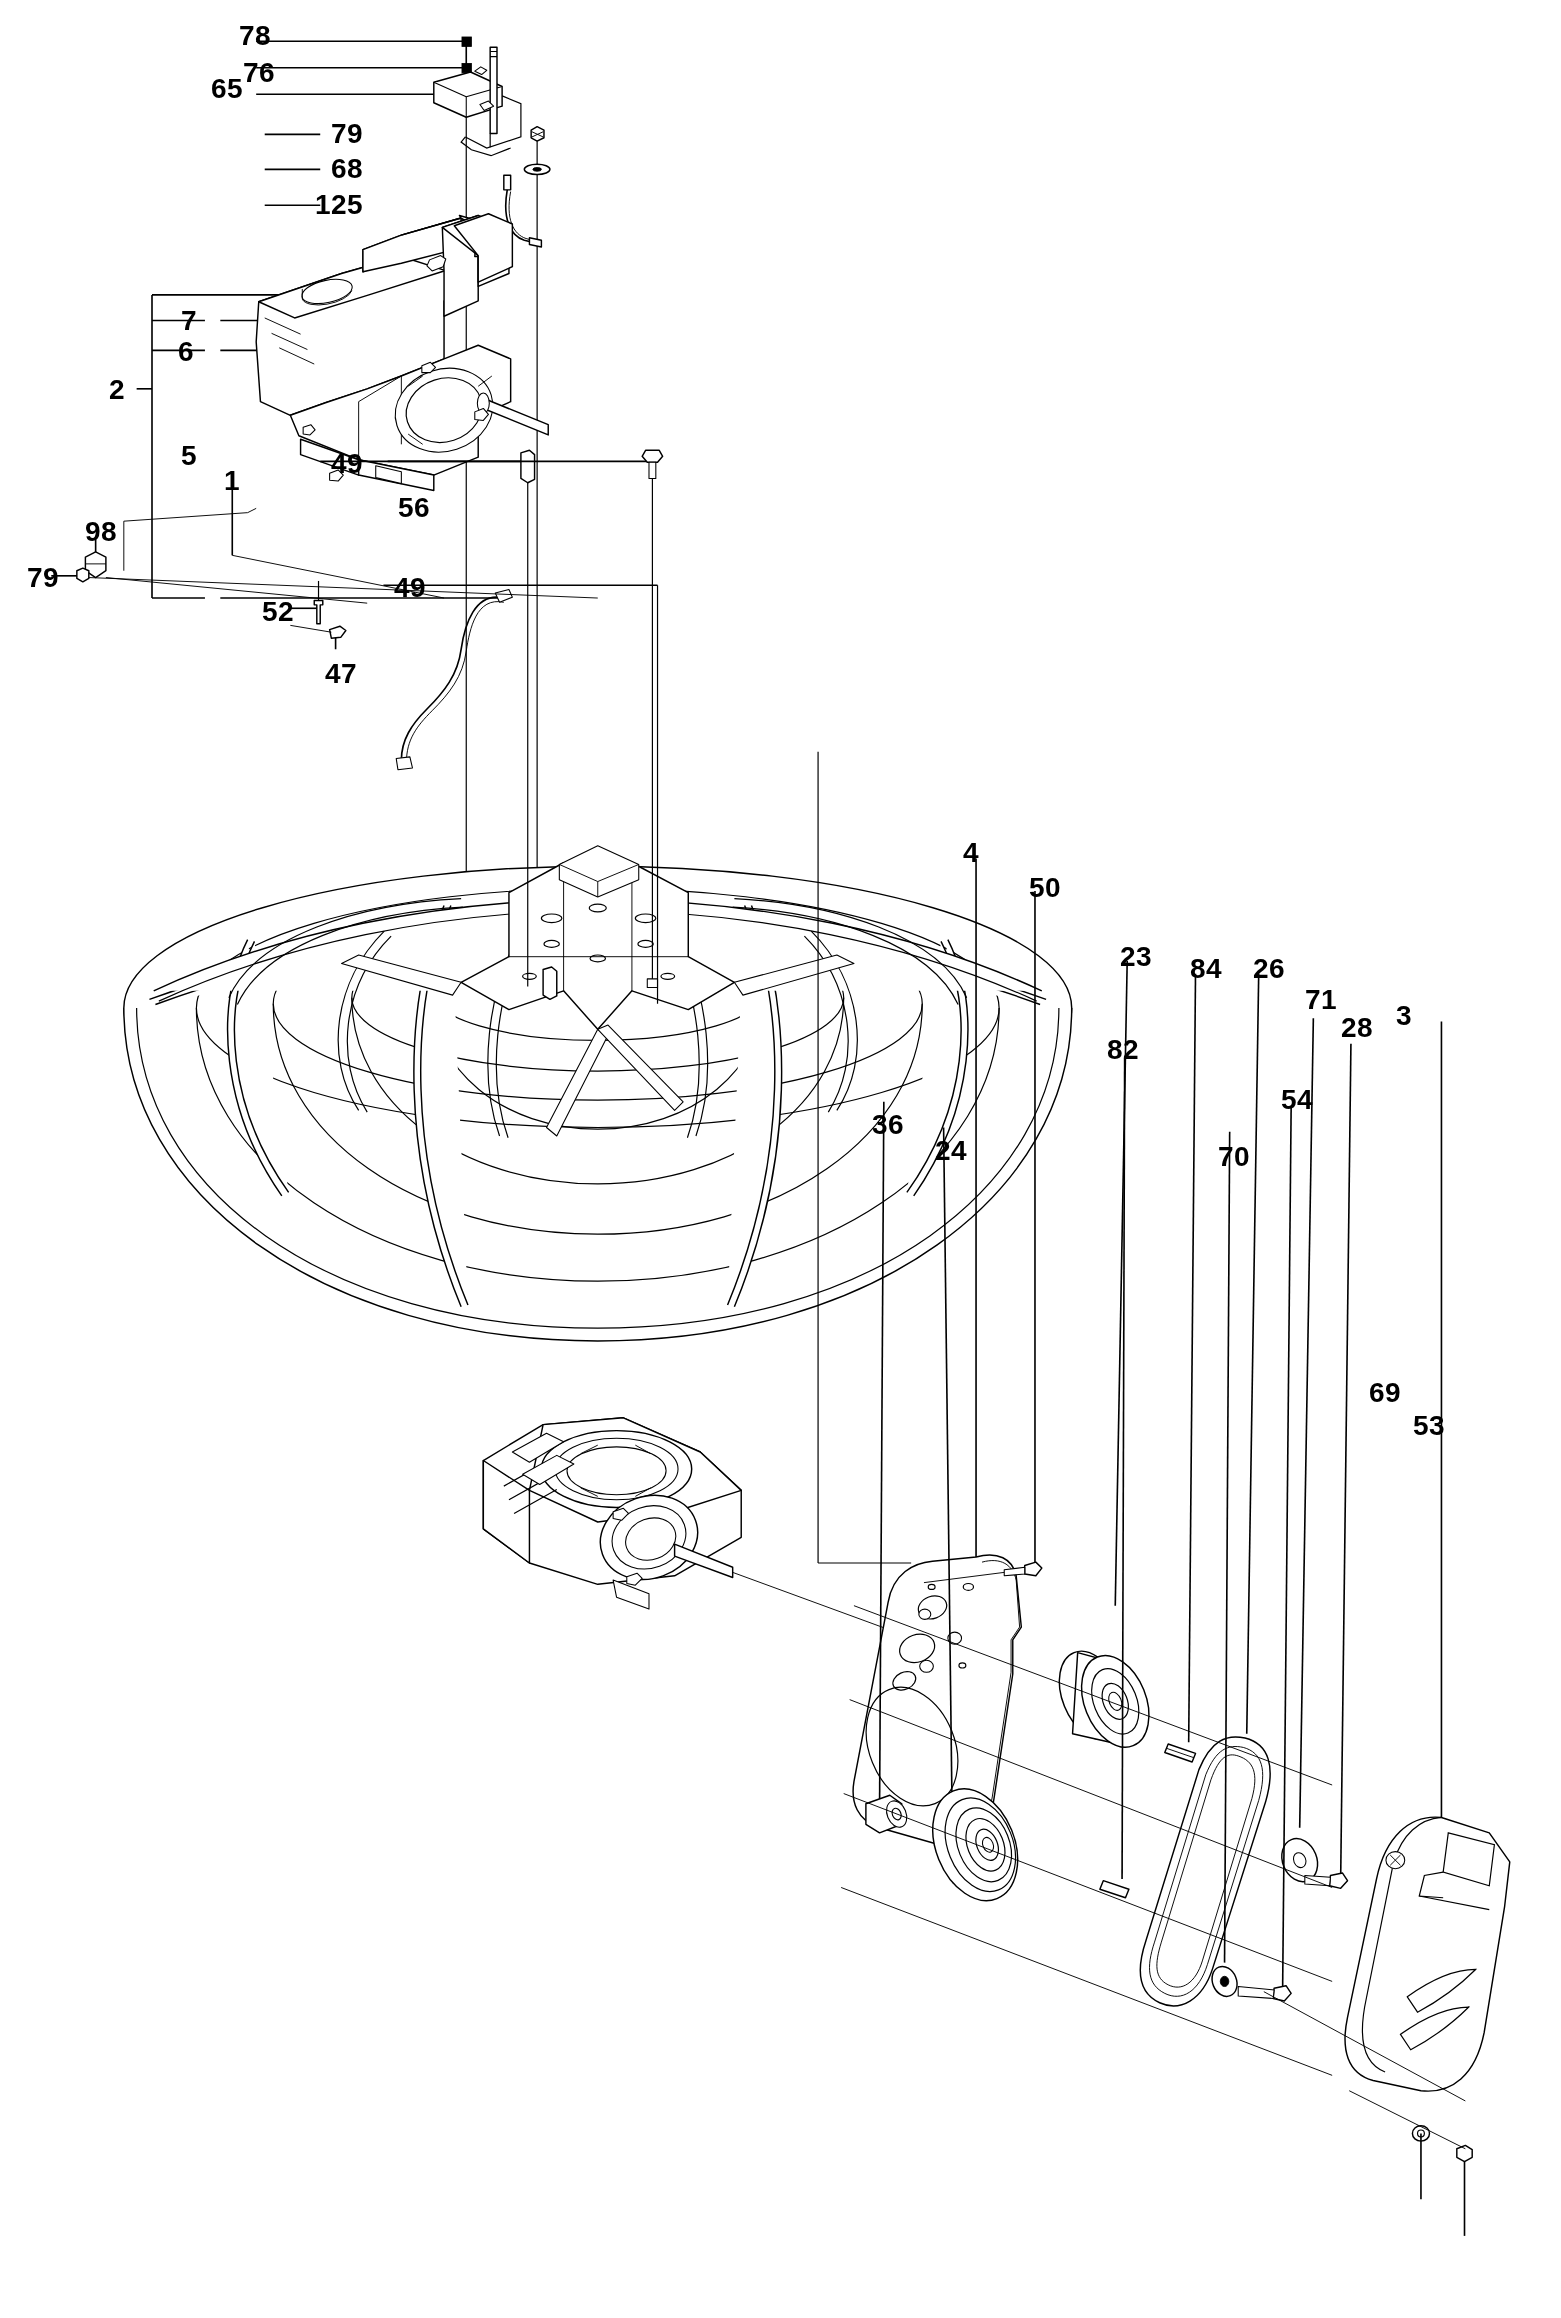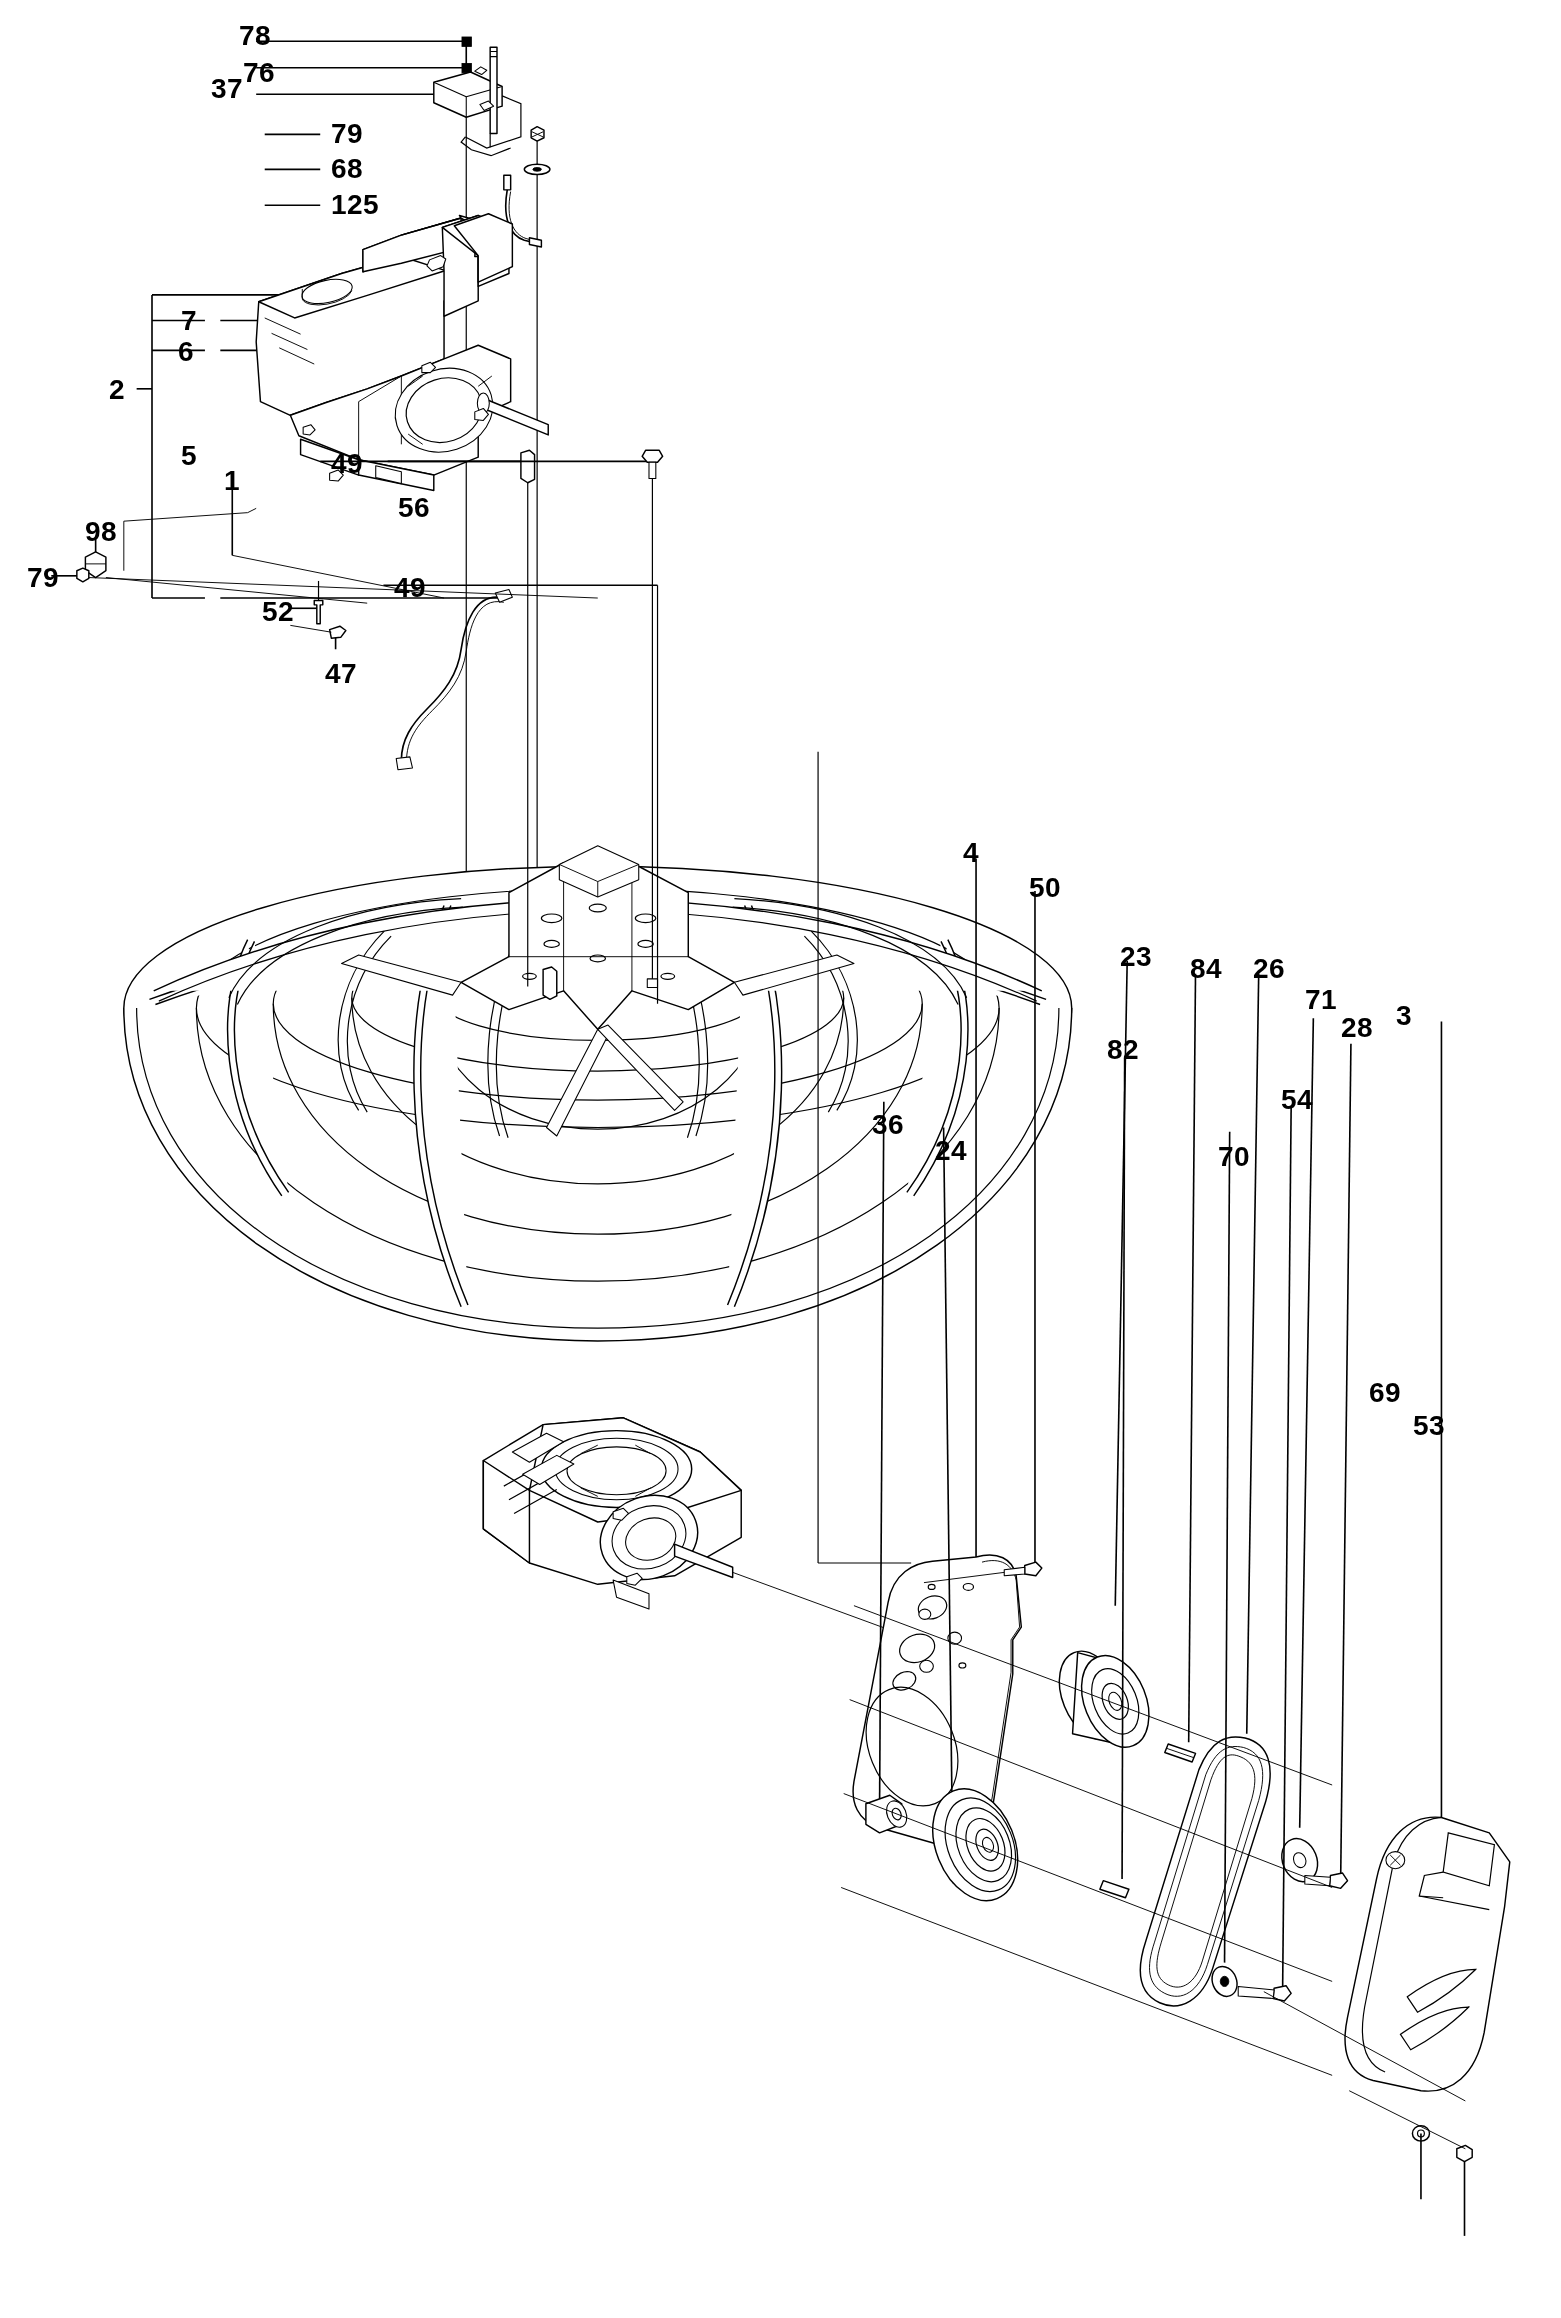--- a/index.html
+++ b/index.html
@@ -456,24 +456,24 @@
     <line class="ln" x1="1664" y1="2498" x2="1664" y2="2575"></line>
     <path class="part" d="M 1706 2516 L 1716 2512 L 1724 2517 L 1724 2526 L 1715 2531 L 1706 2526 Z"></path>
     <line class="ln" x1="1715" y1="2531" x2="1715" y2="2618"></line>
     <line class="ln-hair" x1="1580" y1="2448" x2="1716" y2="2516"></line>
   </g>
 
 </svg>
 
 <div class="callout big" style="left:211px;top:22px;margin-left:28px;">78</div>
 <div class="callout big" style="left:211px;top:59px;margin-left:32px;">76</div>
-<div class="callout big" style="left:211px;top:75px;">37</div>
+<div class="callout big" style="left:211px;top:75px;">65</div>
 <div class="callout big" style="left:331px;top:120px;">79</div>
 <div class="callout big" style="left:331px;top:155px;">68</div>
-<div class="callout big" style="left:331px;top:191px;">125</div>
+<div class="callout big" style="left:315px;top:191px;">125</div>
 
 <div class="callout big" style="left:181px;top:307px;">7</div>
 <div class="callout big" style="left:178px;top:338px;">6</div>
 <div class="callout big" style="left:109px;top:376px;">2</div>
 <div class="callout big" style="left:181px;top:442px;">5</div>
 
 <div class="callout big" style="left:331px;top:450px;">49</div>
 <div class="callout big" style="left:398px;top:450px;margin-top:44px;">56</div>
 <div class="callout big" style="left:224px;top:467px;">1</div>
 <div class="callout big" style="left:85px;top:518px;">98</div>

